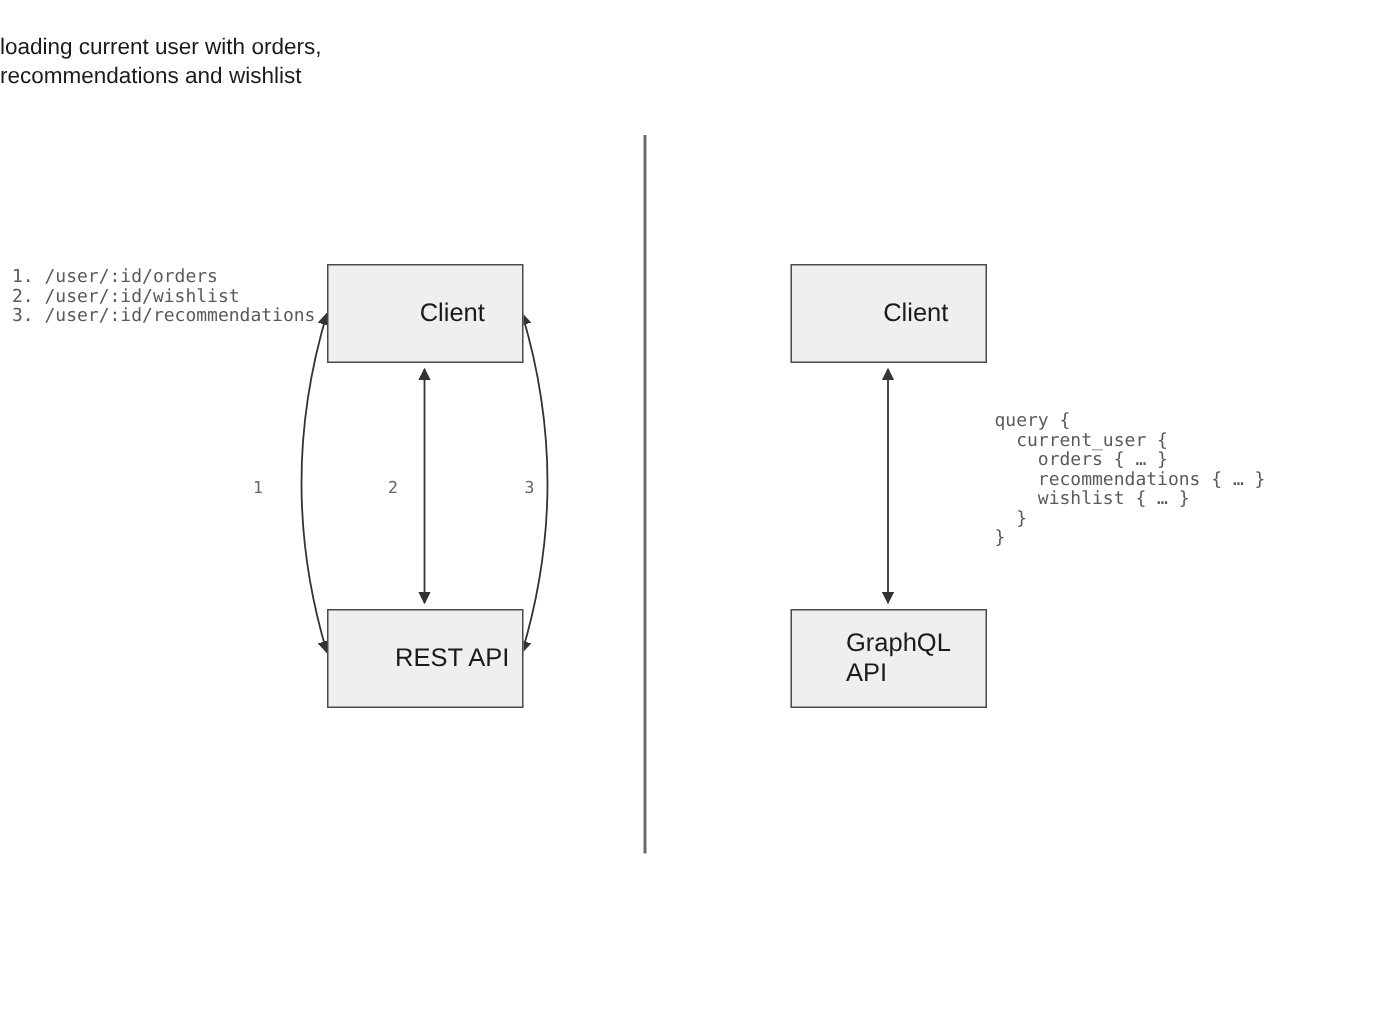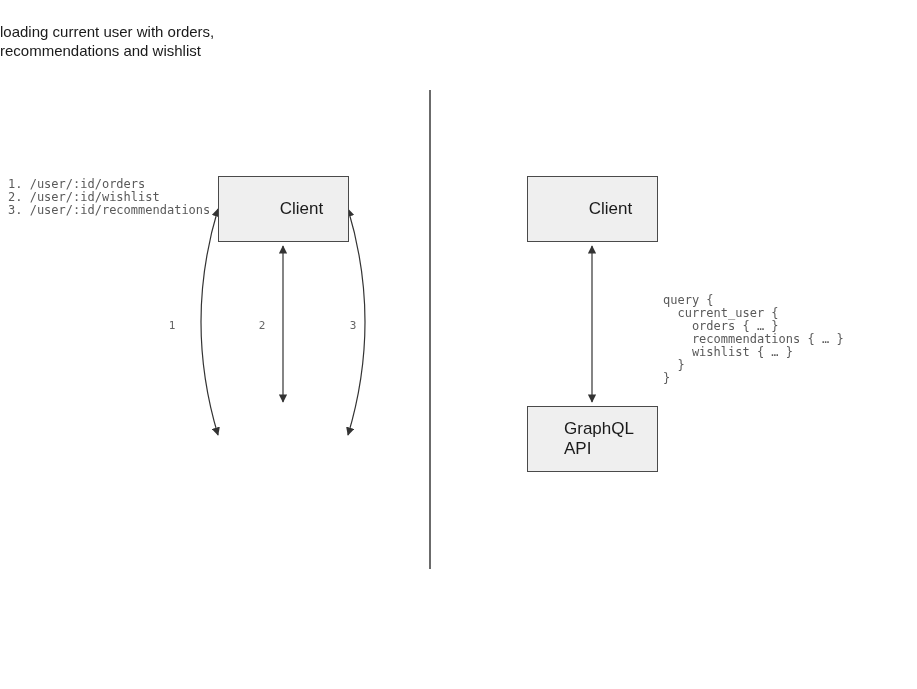--- a/index.html
+++ b/index.html
@@ -65,21 +65,20 @@
   }
   .endpoint-list {
     position: absolute;
     left: 8px;
     top: 178px;
   }
   .query-block {
     position: absolute;
     left: 663px;
     top: 274px;
-    margin-top: 20px;
   }
   .arrow-label {
     position: absolute;
     font-family: "DejaVu Sans Mono", "Liberation Mono", monospace;
     font-size: 11px;
     color: #666666;
     transform: translate(-50%, -50%);
   }
   .label-1 { left: 172px; top: 325px; }
   .label-2 { left: 262px; top: 325px; }
@@ -112,20 +111,23 @@
   <div class="divider"></div>
 
   <pre class="mono endpoint-list">1. /user/:id/orders
 2. /user/:id/wishlist
 3. /user/:id/recommendations</pre>
 
   <div class="node-box box-client-left">
     <span>Client</span>
   </div>
 
+  <div class="node-box box-rest-api">
+    <span>REST API</span>
+  </div>
 
   <span class="arrow-label label-1">1</span>
   <span class="arrow-label label-2">2</span>
   <span class="arrow-label label-3">3</span>
 
   <div class="node-box box-client-right">
     <span>Client</span>
   </div>
 
   <div class="node-box box-graphql-api">

